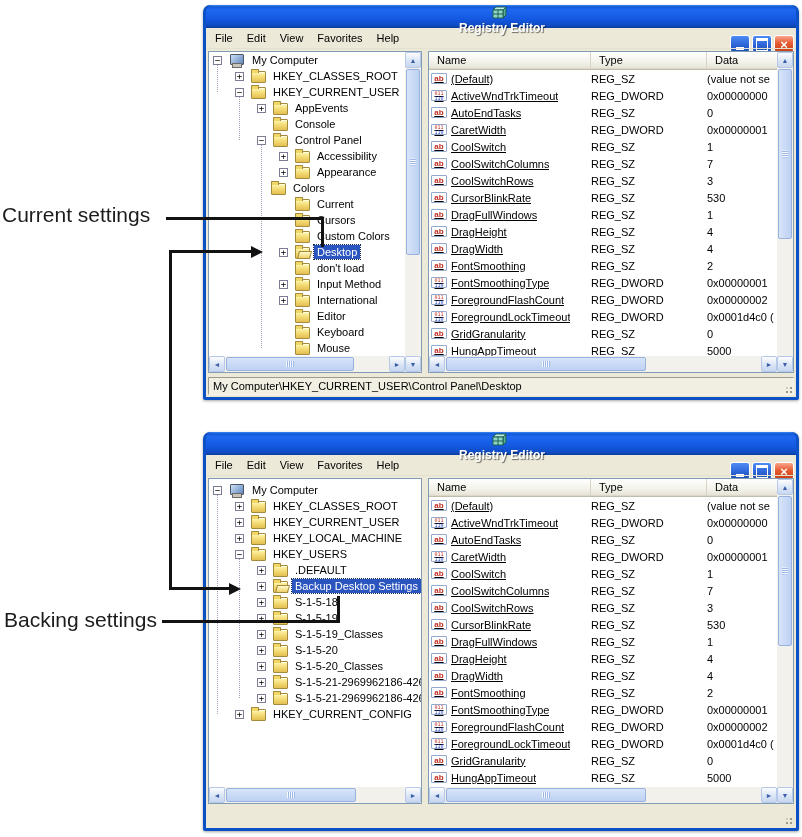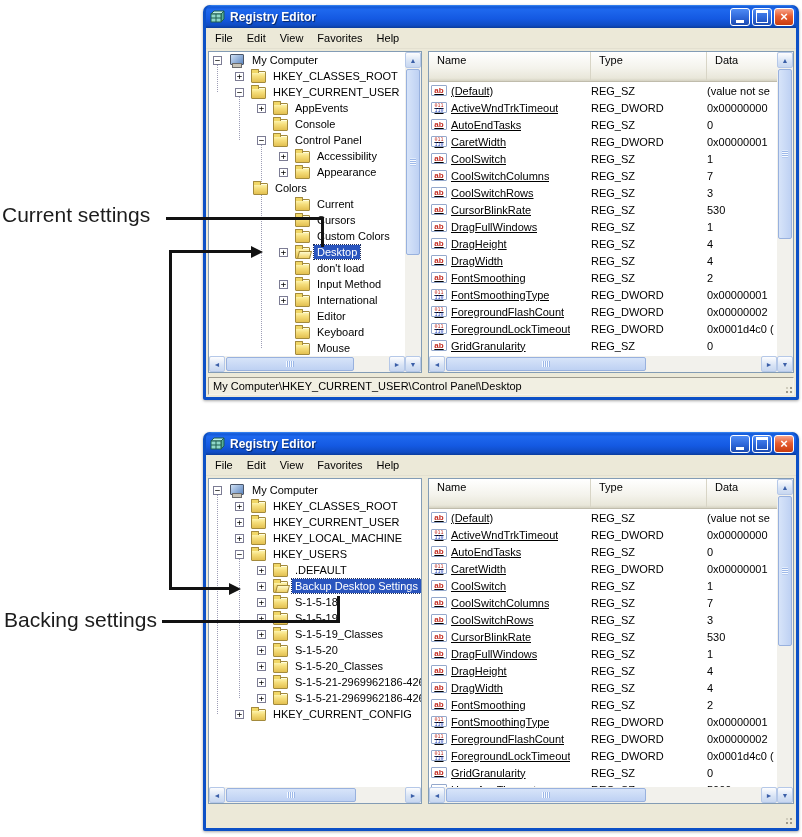--- a/index.html
+++ b/index.html
@@ -8,21 +8,21 @@
             font-family:"Liberation Sans", sans-serif; overflow:hidden; }
 
   
   .xp-window { position:absolute; width:596px; background:#0C50C6; padding:0 3px 3px;
                border-radius:7px 7px 2px 2px; box-shadow:0 1px 3px rgba(0,0,0,.35); }
   #win0 { left:203px; top:5px;  height:395px; }
   #win1 { left:203px; top:432px; height:399px; }
 
   .titlebar { height:23px; margin:0; display:flex; align-items:center; padding:0 2px 0 4px;
     border-radius:6px 6px 0 0;
-    background:linear-gradient(180deg,#3B8BF5 0%,#1257D6 8%,#1E68EE 20%,#1459E2 60%,#0F4CC4 88%,#0A3C9C 100%); }
+    background:linear-gradient(180deg,#3B8BF5 0%,#1257D6 8%,#1E68EE 20%,#1459E2 60%,#0F4CC4 88%,#0A3C9C 100%);flex-direction:column; }
   .app-icon { width:16px; height:16px; display:inline-flex; margin-right:4px; }
   .title-text { color:#fff; font-size:12px; font-weight:bold; text-shadow:1px 1px 1px rgba(0,0,0,.55); }
   .win-btns { margin-left:auto; display:flex; gap:2px; }
   .wbtn { width:20px; height:18px; border:1px solid #fff; border-radius:3px;
           display:flex; align-items:center; justify-content:center;
           background:linear-gradient(180deg,#4E8BF5,#2E66D8 55%,#1C4BB0); }
   .wbtn.min::after { content:""; width:8px; height:3px; background:#fff; margin-top:9px; }
   .wbtn.max::after { content:""; width:10px; height:9px; border:1px solid #fff; border-top-width:3px; }
   .wbtn.close { background:linear-gradient(180deg,#F9A58B,#E65D31 45%,#C93C0F);
                 color:#fff; font-size:13px; font-weight:bold; line-height:1; }
@@ -63,21 +63,21 @@
   .ticon.computer { width:16px; height:13px; }
   .ticon.computer::before { content:""; position:absolute; left:1px; top:0; width:12px; height:9px;
       border:1px solid #4A5568; border-radius:1px;
       background:linear-gradient(135deg,#CFE0F5,#5E87C0); }
   .ticon.computer::after { content:""; position:absolute; left:3px; top:9px; width:8px; height:3px;
       background:#C8C4B8; border:1px solid #6A6A6A; }
   .tlabel { padding:1px 3px; line-height:12px; }
   .tlabel.sel { background:#2A55BE; color:#fff; outline:1px dotted #1A2C5E; }
 
   
-  .list-header { display:flex; height:30px; flex:none; font-size:11px; color:#000;
+  .list-header { display:flex; height:18px; flex:none; font-size:11px; color:#000;
       background:linear-gradient(180deg,#FFFFFF,#F4F3EC 55%,#E9E7DA 90%,#D5D2C2);
       border-bottom:1px solid #C0BCAC; }
   .hcell { padding:2px 0 0 8px; border-right:1px solid #D8D5C6; overflow:hidden; white-space:nowrap; }
   .hcell.name { width:162px; flex:none; }
   .hcell.type { width:116px; flex:none; }
   .hcell.data { flex:1; border-right:none; }
   .list-rows { flex:1; overflow:hidden; }
   .lrow { display:flex; height:17px; align-items:center; font-size:11px; color:#000; }
   .lcell { overflow:hidden; white-space:nowrap; }
   .lcell.name { width:162px; flex:none; display:flex; align-items:center; padding-left:2px;text-decoration:underline; }
@@ -212,21 +212,21 @@
                 <div class="tree-row" style="padding-left: 70px;">
                   <span class="expander">+</span>
                   <span class="ticon folder"></span>
                   <span class="tlabel">Accessibility</span>
                 </div>
                 <div class="tree-row" style="padding-left: 70px;">
                   <span class="expander">+</span>
                   <span class="ticon folder"></span>
                   <span class="tlabel">Appearance</span>
                 </div>
-                <div class="tree-row" style="padding-left: 28px;">
+                <div class="tree-row" style="padding-left: 46px;">
                   <span class="expander none"></span>
                   <span class="ticon folder"></span>
                   <span class="tlabel">Colors</span>
                 </div>
                 <div class="tree-row" style="padding-left: 70px;">
                   <span class="expander none"></span>
                   <span class="ticon folder"></span>
                   <span class="tlabel">Current</span>
                 </div>
                 <div class="tree-row" style="padding-left: 70px;">

